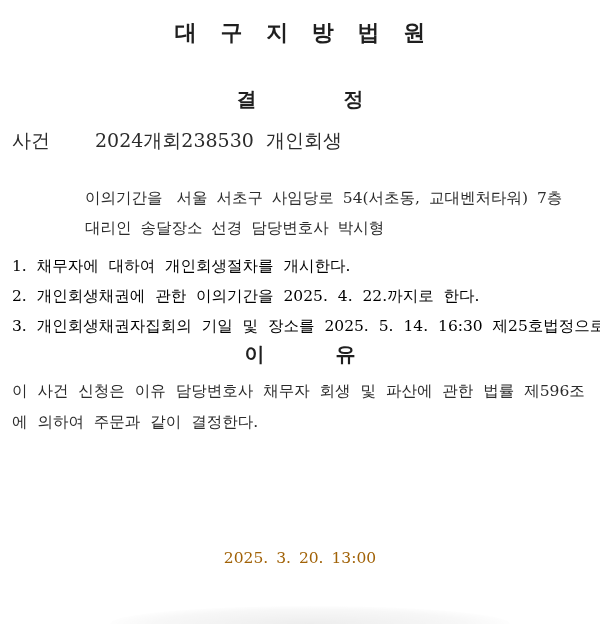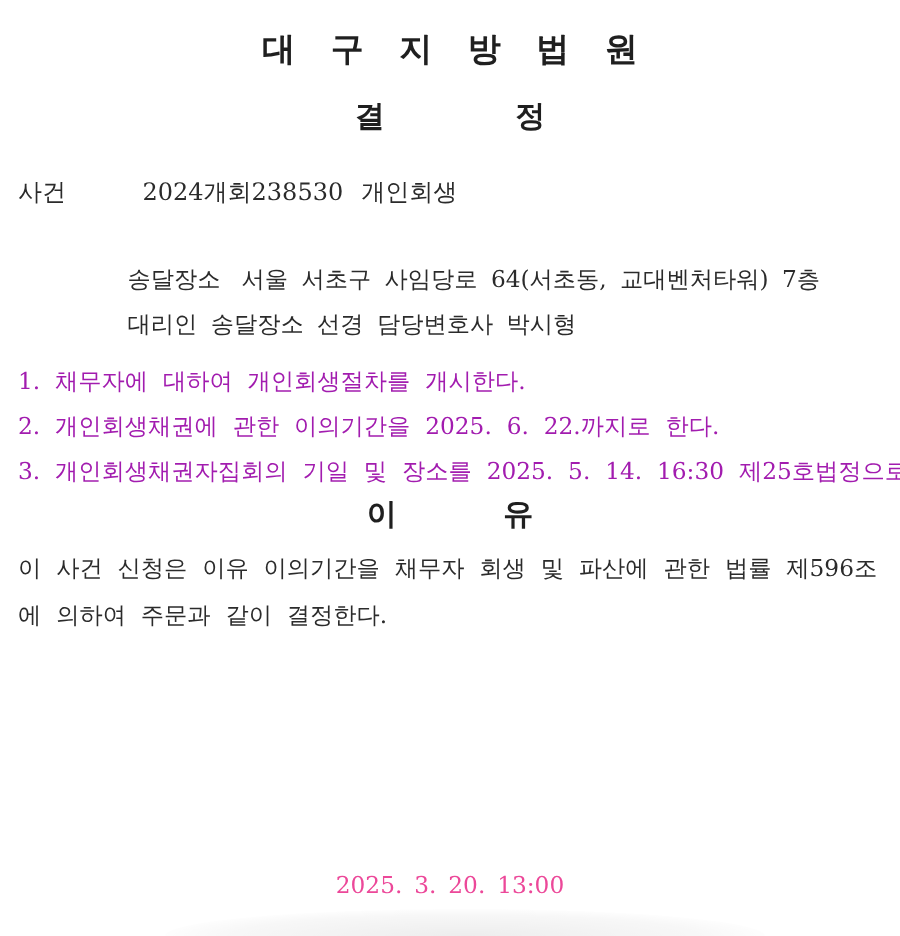--- a/index.html
+++ b/index.html
@@ -32,28 +32,28 @@
   }
   .section-heading {
     margin: 0;
     text-align: center;
     font-family: "DejaVu Sans", "Liberation Sans", sans-serif;
     font-size: 20px;
     font-weight: 700;
     color: #1f1f1f;
     white-space: pre;
   }
-  .doc-type      { margin-top: 16px; word-spacing: 80px; }
+  .doc-type      { margin-top: 38px; word-spacing: 80px; }
   .order-heading { margin-top: 22px; word-spacing: 56px; }
   .reason-heading{ word-spacing: 64px; }
 
   
   .case-info {
-    margin-top: 22px;
-    font-size: 16px;
+    margin-top: 12px;
+    font-size: 19px;
     word-spacing: 4px;
   }
   .info-row {
     line-height: 30px;
     white-space: nowrap;
   }
   .info-label {
     display: inline-block;
     width: 58px;
     text-align: justify;
@@ -76,43 +76,43 @@
 
   
   .order-list {
     margin-top: 8px;
     font-size: 15.5px;
     word-spacing: 5px;
   }
   .order-item {
     line-height: 30px;
     white-space: nowrap;
-    color: #a21caf;
+    color: #000000;
   }
 
   
   .reason-text {
     margin: 8px 0 0 0;
     font-size: 15.5px;
     line-height: 31px;
     word-spacing: 5px;
     text-align: left;
     color: #2b2b2b;
   }
 
   
   .decision-datetime {
     position: absolute;
-    top: 581px;
+    top: 549px;
     left: 0;
     width: 100%;
     text-align: center;
     font-size: 15.5px;
     word-spacing: 3px;
-    color: #ec4899;
+    color: #a16207;
   }
 
   
   .bottom-shadow {
     position: absolute;
     left: 110px;
     bottom: -18px;
     width: 400px;
     height: 36px;
     border-radius: 50%;
@@ -133,33 +133,33 @@
   <h2 class="section-heading doc-type">결 정</h2>
 
   <div class="case-info">
     <div class="info-row">
       <span class="info-label">사건</span><span class="case-value">2024개회238530</span><span class="case-category">개인회생</span>
     </div>
   </div>
 
   <div class="party-detail">
     <div class="detail-row">
-      <span class="address-label">송달장소</span><span>서울 서초구 사임당로 64(서초동, 교대벤처타워) 7층</span>
+      <span class="address-label">이의기간을</span><span>서울 서초구 사임당로 54(서초동, 교대벤처타워) 7층</span>
     </div>
     <div class="detail-row">대리인 송달장소 선경 담당변호사 박시형</div>
   </div>
 
 
   <div class="order-list">
     <div class="order-item">1. 채무자에 대하여 개인회생절차를 개시한다.</div>
-    <div class="order-item">2. 개인회생채권에 관한 이의기간을 2025. 6. 22.까지로 한다.</div>
+    <div class="order-item">2. 개인회생채권에 관한 이의기간을 2025. 4. 22.까지로 한다.</div>
     <div class="order-item">3. 개인회생채권자집회의 기일 및 장소를 2025. 5. 14. 16:30 제25호법정으로 한다.</div>
   </div>
 
   <h2 class="section-heading reason-heading">이 유</h2>
 
-  <p class="reason-text">이 사건 신청은 이유 이의기간을 채무자 회생 및 파산에 관한 법률 제596조에 의하여 주문과 같이 결정한다.</p>
+  <p class="reason-text">이 사건 신청은 이유 담당변호사 채무자 회생 및 파산에 관한 법률 제596조에 의하여 주문과 같이 결정한다.</p>
 
   <div class="decision-datetime">2025. 3. 20. 13:00</div>
 
   <div class="bottom-shadow"></div>
 
 </div>
 
 </body></html>

